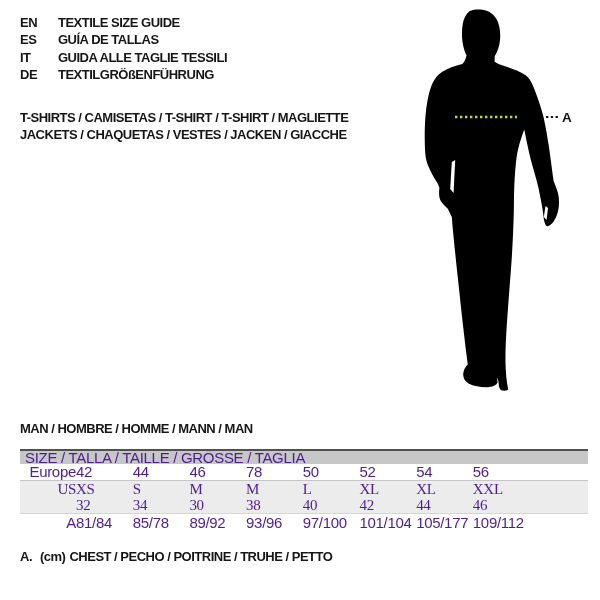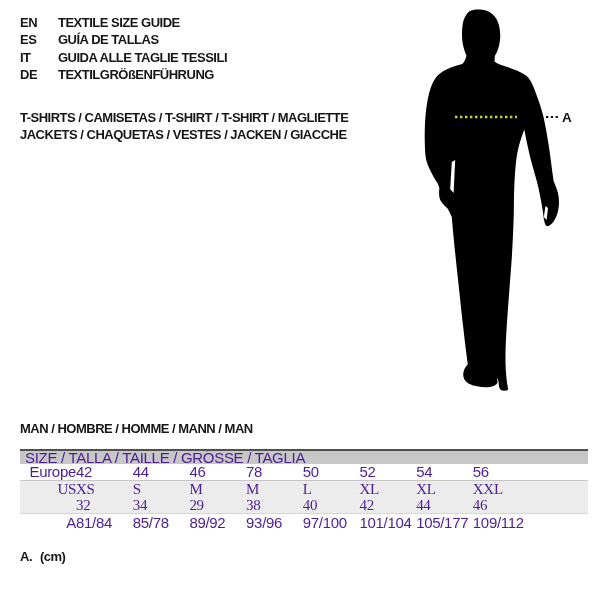--- a/index.html
+++ b/index.html
@@ -173,21 +173,21 @@
         <td>L</td>
         <td>XL</td>
         <td>XL</td>
         <td>XXL</td>
         <td></td>
       </tr>
       <tr class="stripe">
         <td class="lbl"></td>
         <td>32</td>
         <td>34</td>
-        <td>29</td>
+        <td>30</td>
         <td>38</td>
         <td>40</td>
         <td>42</td>
         <td>44</td>
         <td>46</td>
         <td></td>
       </tr>
       <tr class="r-a">
         <td class="lbl">A</td>
         <td>81/84</td>
@@ -199,15 +199,16 @@
         <td>105/177</td>
         <td>109/112</td>
         <td></td>
       </tr>
     </tbody>
   </table>
 
   <div class="note hb">
     <span class="pre">A.</span>
     <span class="unit">(cm)</span>
+    <span>CHEST / PECHO / POITRINE / TRUHE / PETTO</span>
   </div>
 
 </div>
 
 </body></html>

